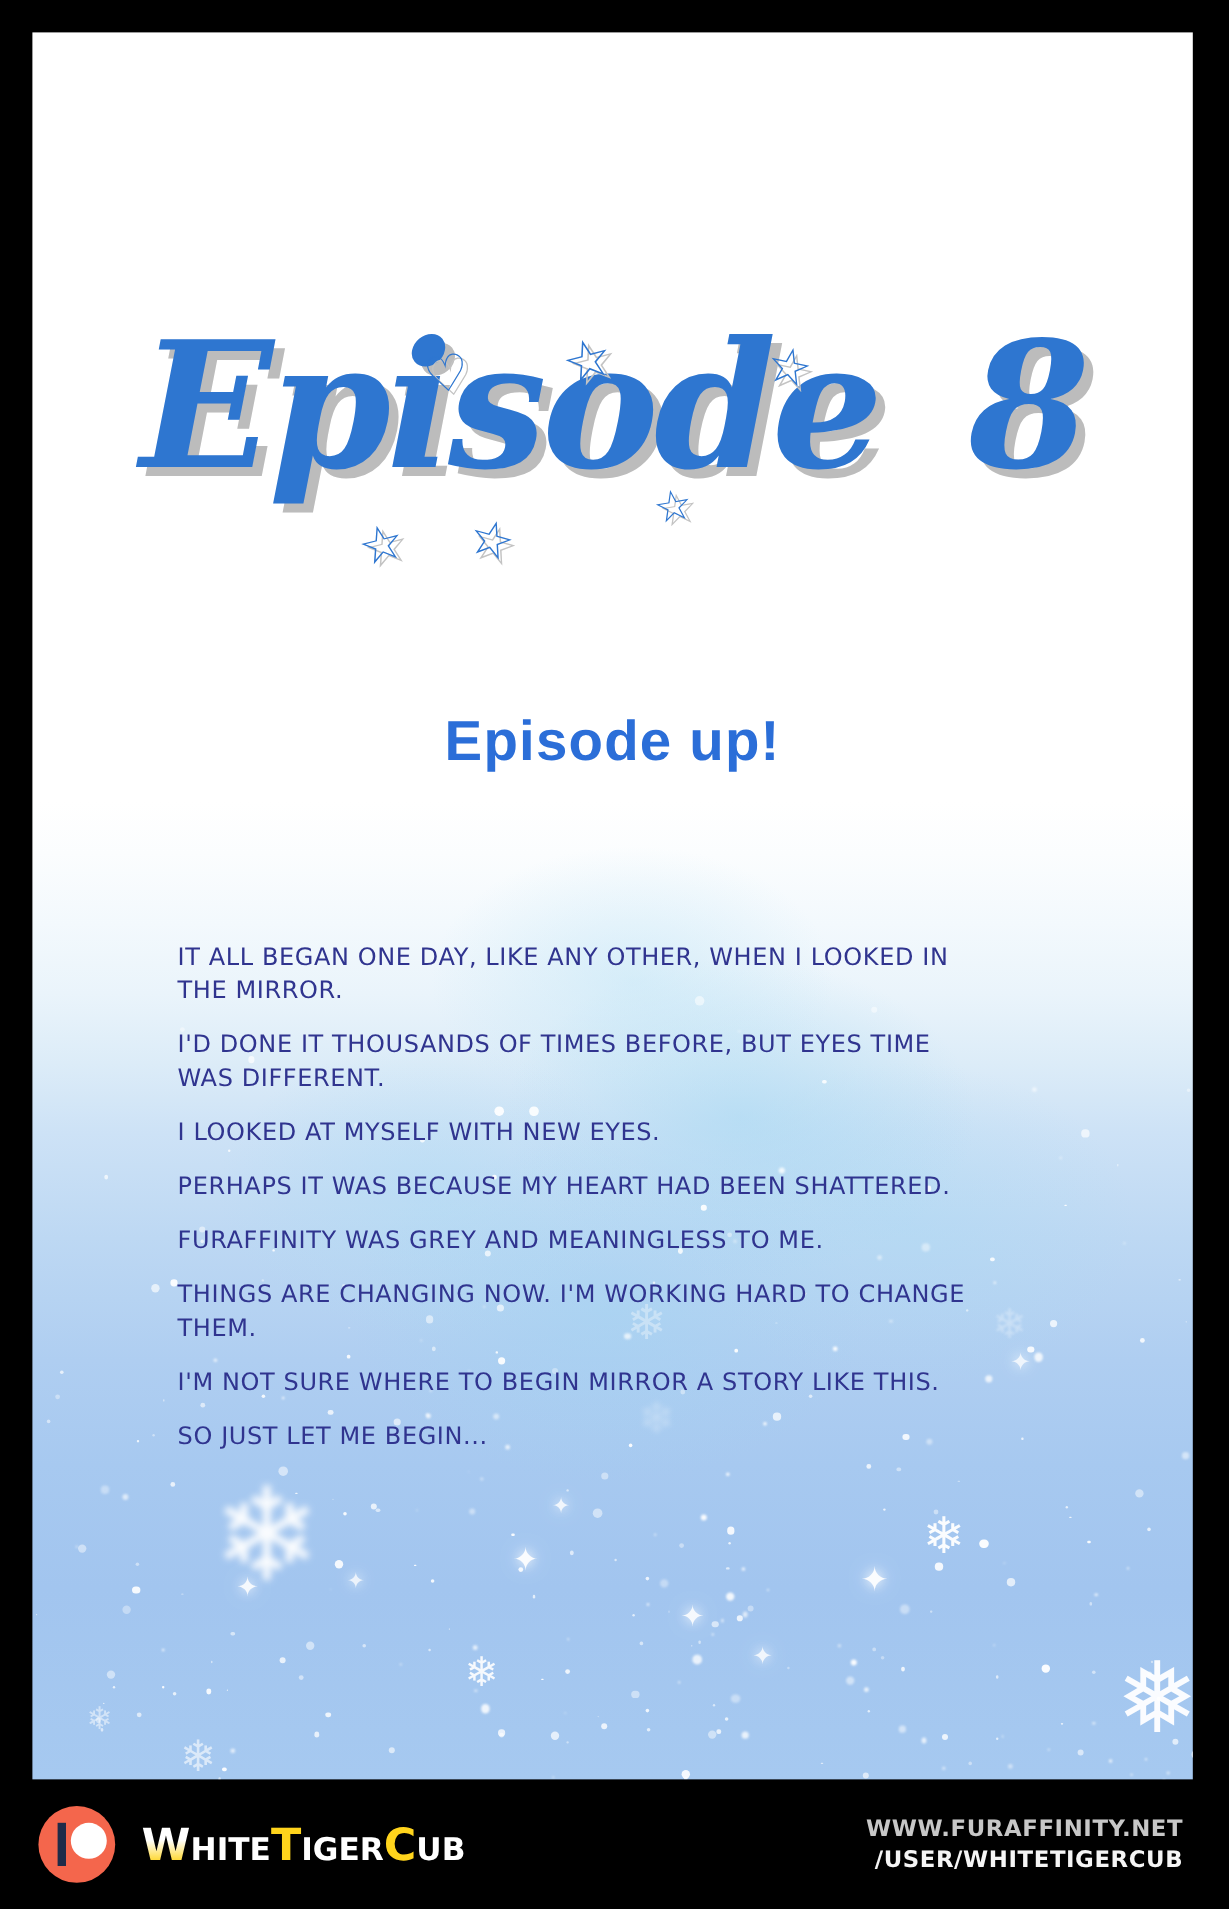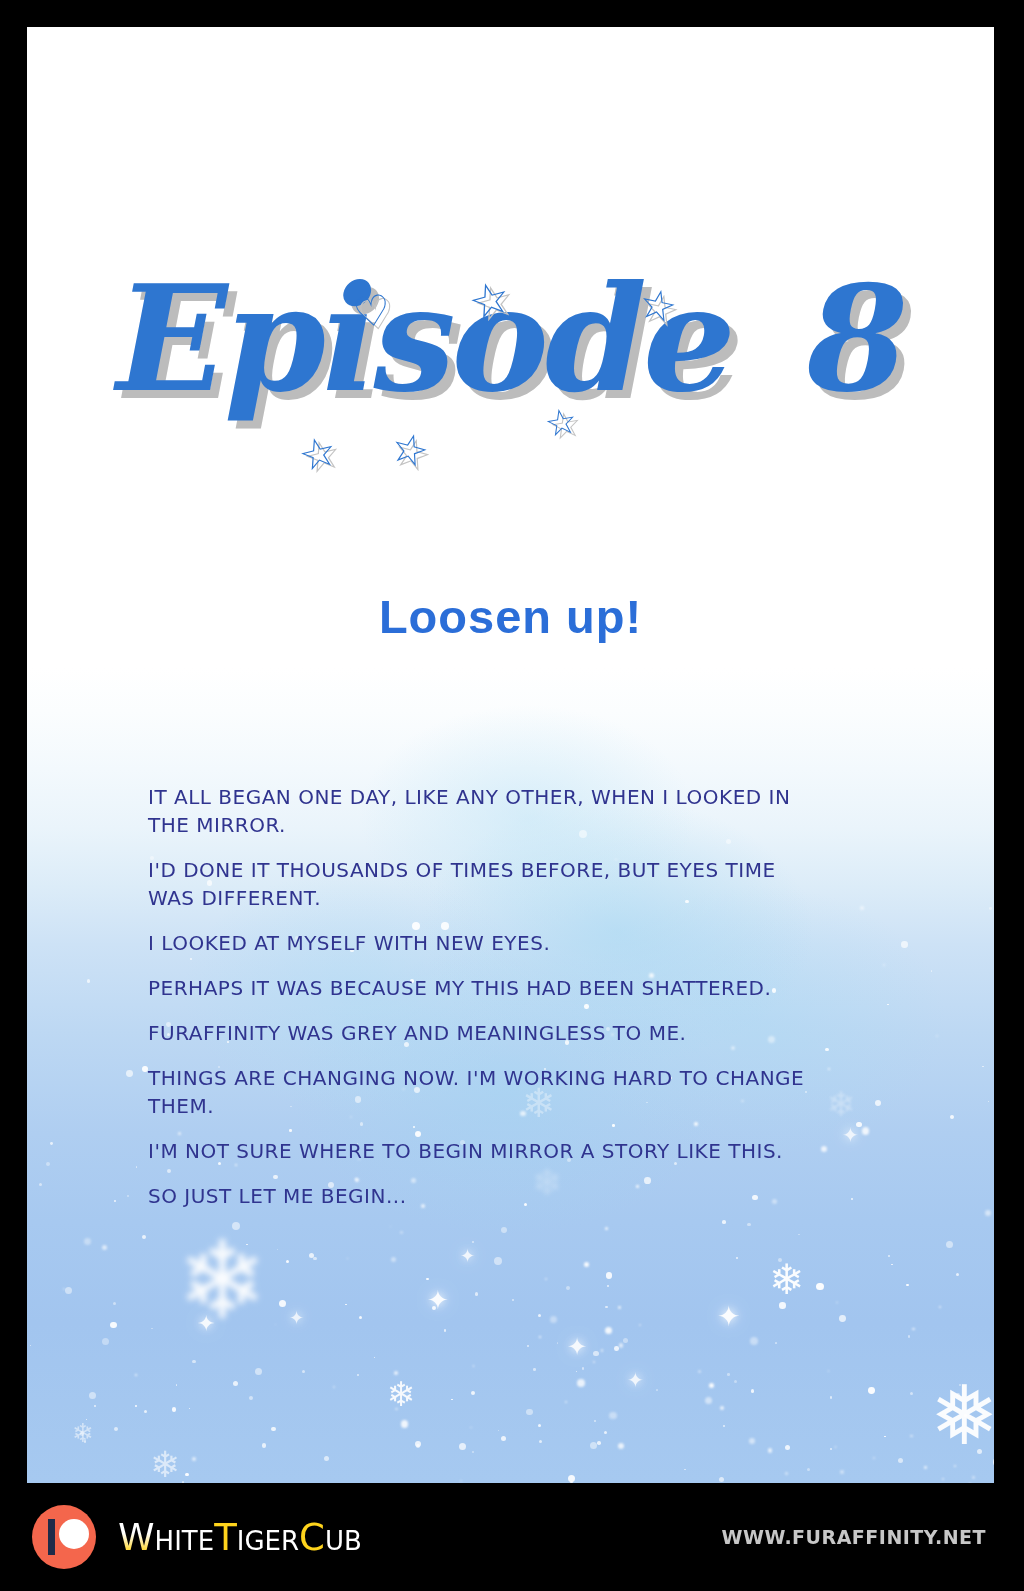--- a/index.html
+++ b/index.html
@@ -90,21 +90,21 @@
   }
   .footer-left{display:flex;align-items:center;}
   .patreon-badge{
     position:relative;width:64px;height:64px;border-radius:50%;
     background:#f4664c;display:inline-block;flex:0 0 auto;
   }
   .p-bar{position:absolute;left:16px;top:14px;width:7px;height:36px;background:#1f2b49;}
   .p-circle{position:absolute;left:27px;top:14px;width:30px;height:30px;border-radius:50%;background:#fff;}
   .brand{
     margin-left:22px;text-transform:uppercase;white-space:nowrap;
-    font-family:"DejaVu Sans", sans-serif;font-weight:normal;
+    font-family:"DejaVu Sans", sans-serif;font-weight:bold;
   }
   .brand .cap{font-size:37px;}
   .brand .small{font-size:26px;}
   .c-white{color:#ffffff;}
   .c-yellow{color:#ffd41c;}
   .c-grad{
     background:linear-gradient(180deg,#ffffff 40%,#ffd41c 85%);
     -webkit-background-clip:text;background-clip:text;color:#ffd41c;
     -webkit-text-fill-color:transparent;
   }
@@ -406,43 +406,44 @@
   <h1 class="title">Episode 8</h1>
   <div>
     <span class="deco" style="left:326px;top:264px;font-size:42px;transform:rotate(-8deg);">♡</span>
     <span class="deco" style="left:442px;top:250px;font-size:46px;transform:rotate(-15deg);">☆</span>
     <span class="deco" style="left:612px;top:258px;font-size:42px;transform:rotate(12deg);">☆</span>
     <span class="deco" style="left:518px;top:378px;font-size:36px;transform:rotate(-10deg);">☆</span>
     <span class="deco" style="left:272px;top:406px;font-size:42px;transform:rotate(-14deg);">☆</span>
     <span class="deco" style="left:364px;top:402px;font-size:42px;transform:rotate(15deg);">☆</span>
   </div>
 
-  <h2 class="subtitle">Loosen up!</h2>
+  <h2 class="subtitle">Episode up!</h2>
 
   <div class="narration">
     <p>IT ALL BEGAN ONE DAY, LIKE ANY OTHER, WHEN I LOOKED IN
 THE MIRROR.</p>
     <p>I'D DONE IT THOUSANDS OF TIMES BEFORE, BUT EYES TIME
 WAS DIFFERENT.</p>
     <p>I LOOKED AT MYSELF WITH NEW EYES.</p>
-    <p>PERHAPS IT WAS BECAUSE MY THIS HAD BEEN SHATTERED.</p>
+    <p>PERHAPS IT WAS BECAUSE MY HEART HAD BEEN SHATTERED.</p>
     <p>FURAFFINITY WAS GREY AND MEANINGLESS TO ME.</p>
     <p>THINGS ARE CHANGING NOW. I'M WORKING HARD TO CHANGE
 THEM.</p>
     <p>I'M NOT SURE WHERE TO BEGIN MIRROR A STORY LIKE THIS.</p>
     <p>SO JUST LET ME BEGIN...</p>
   </div>
 </div>
 
 <div class="footer">
   <div class="footer-left">
     <span class="patreon-badge">
       <span class="p-bar"></span>
       <span class="p-circle"></span>
     </span>
     <span class="brand">
       <span class="cap c-grad">W</span><span class="small c-white">hite</span><span class="cap c-yellow">T</span><span class="small c-white">iger</span><span class="cap c-yellow">C</span><span class="small c-white">ub</span>
     </span>
   </div>
   <div class="footer-right">
     <div class="site-line1">WWW.FURAFFINITY.NET</div>
+    <div class="site-line2">/USER/WHITETIGERCUB</div>
   </div>
 </div>
 
 </body></html>

